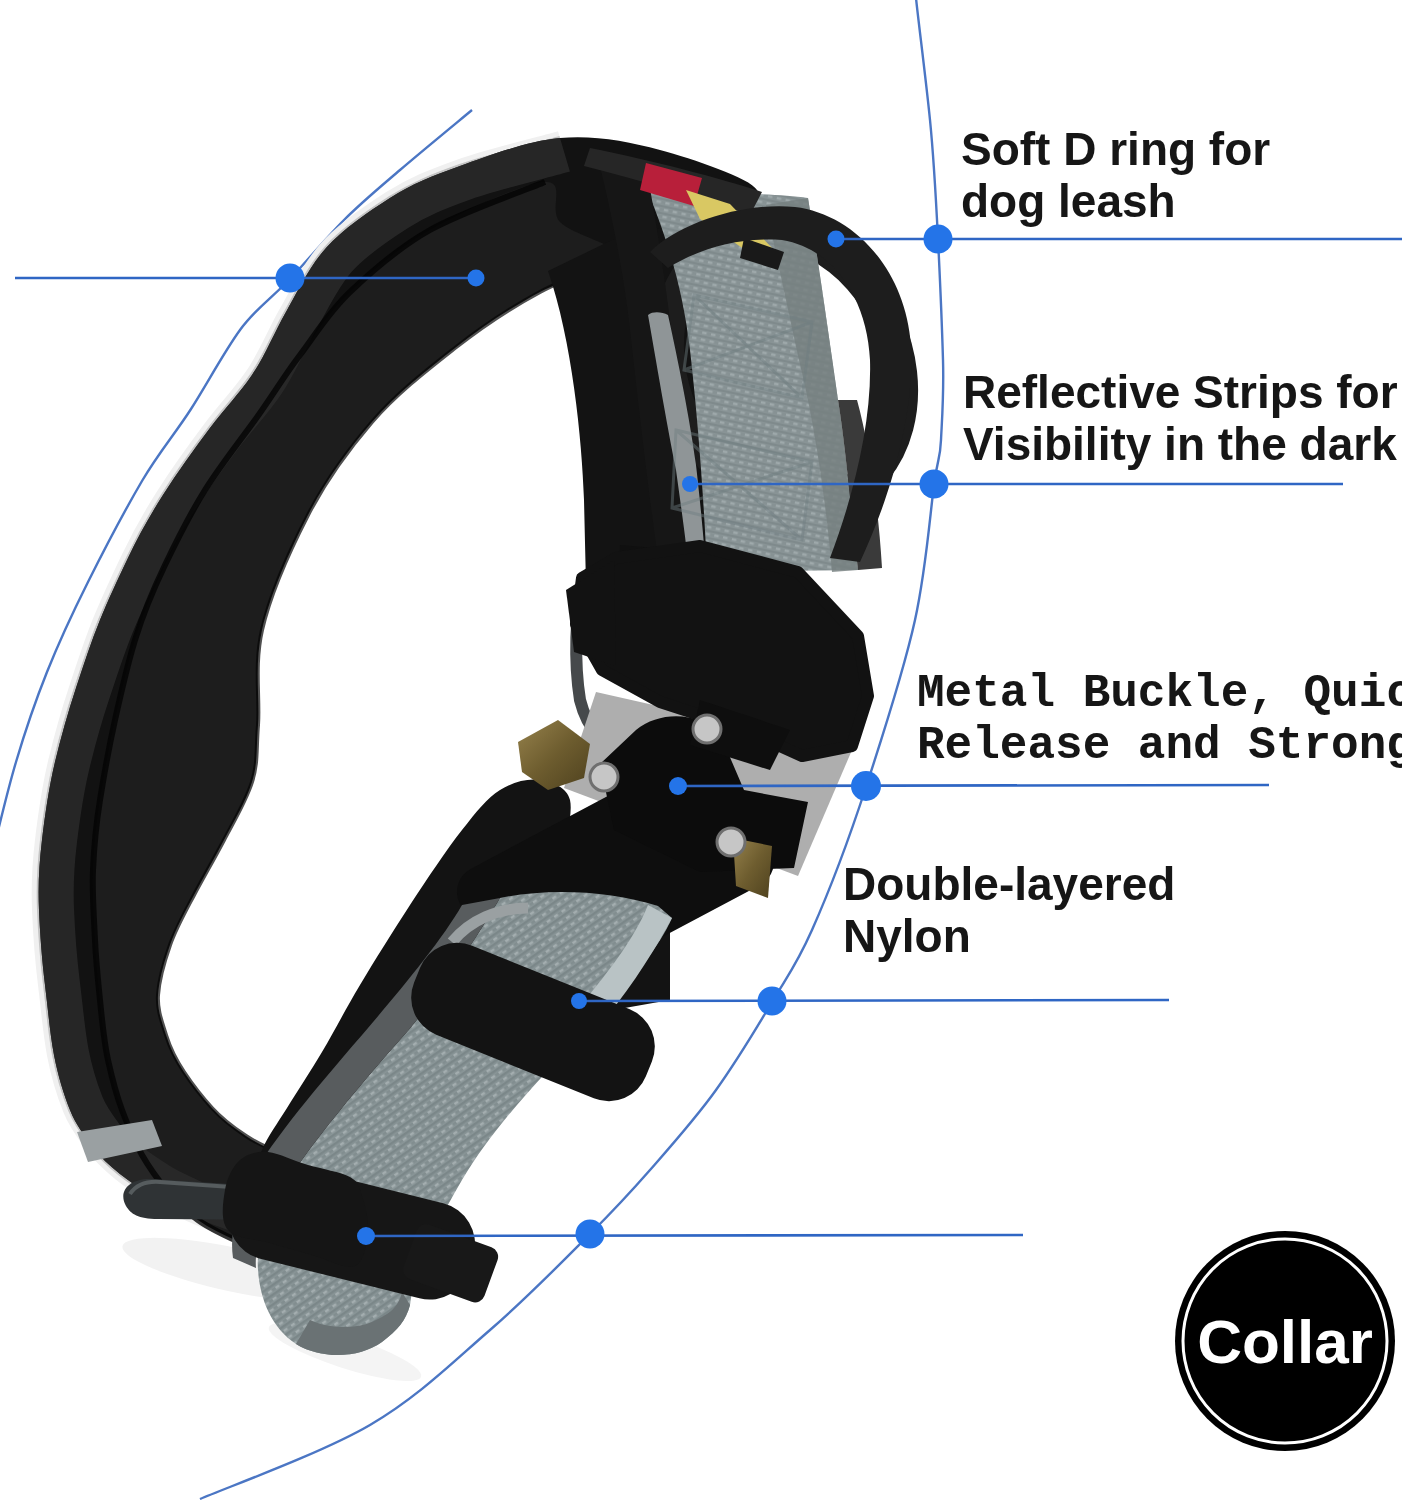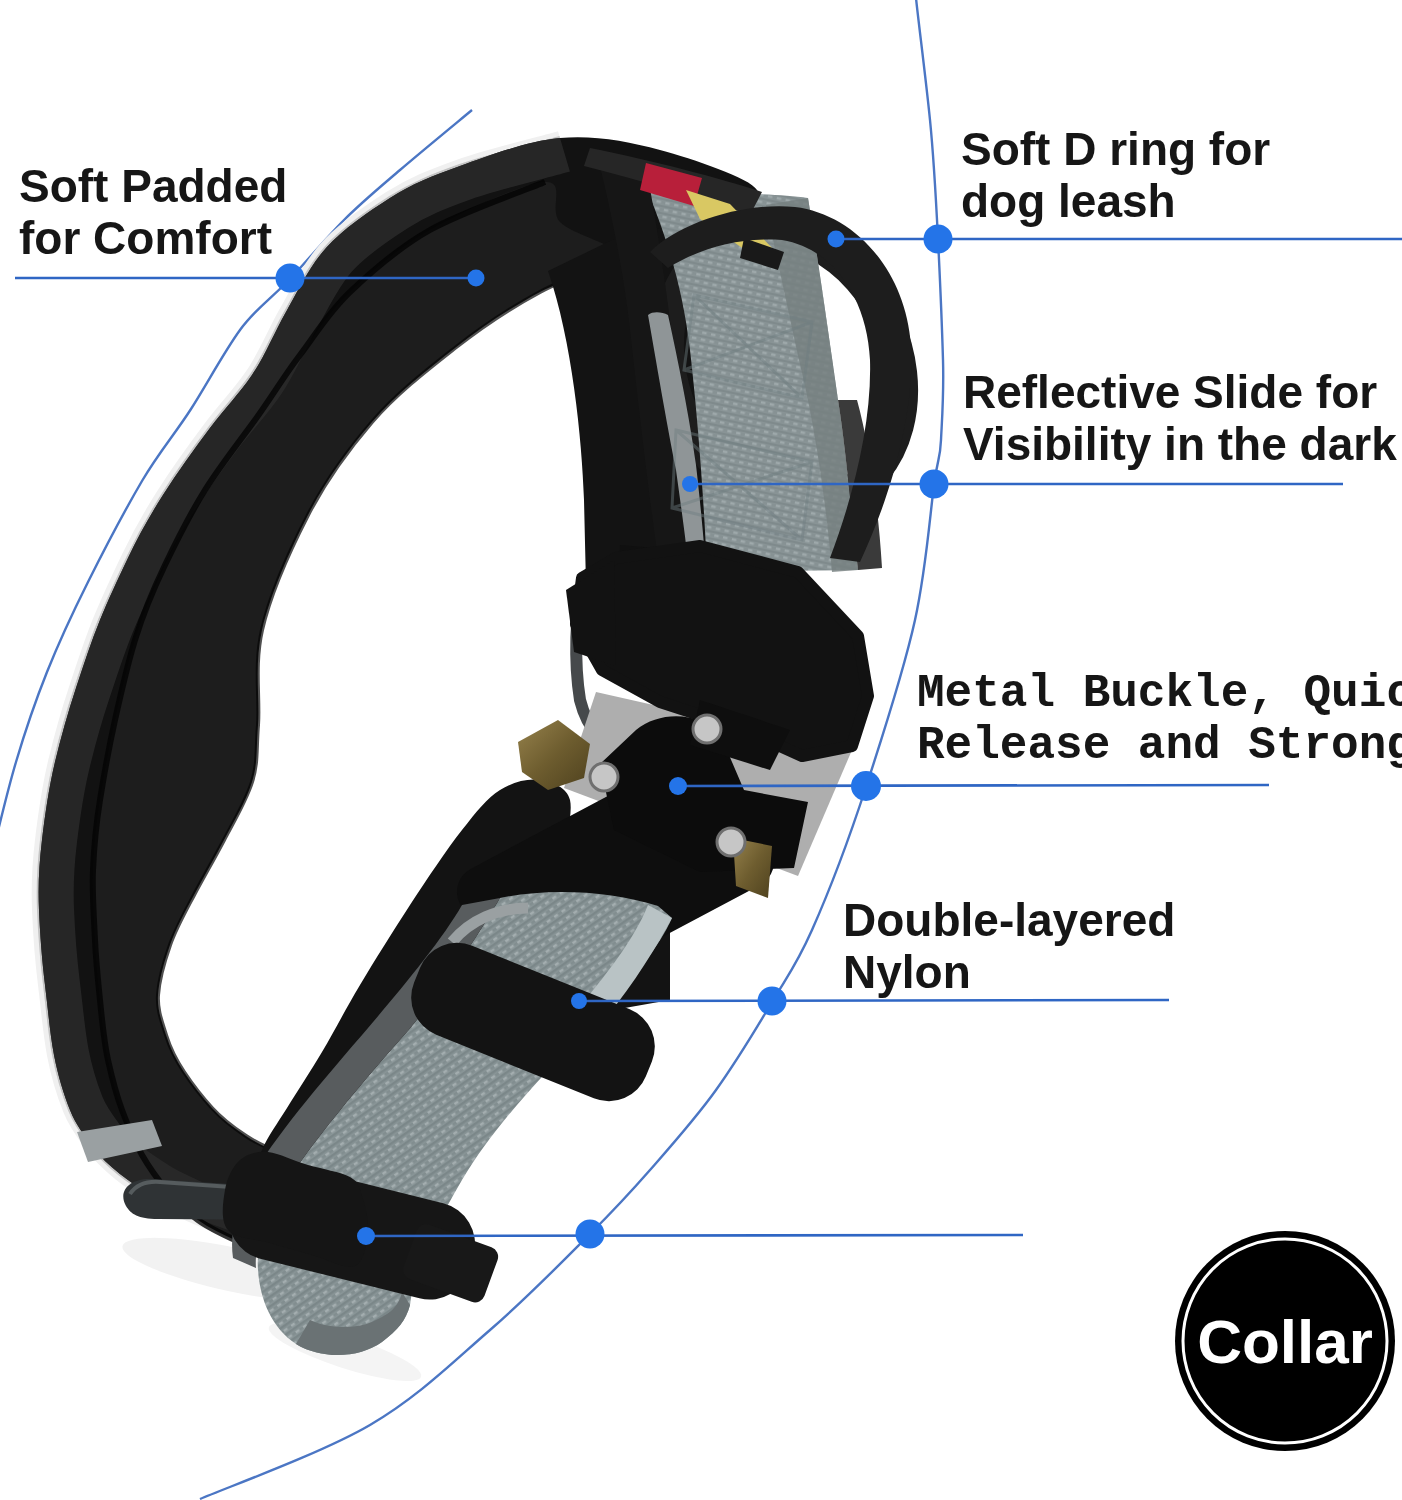--- a/index.html
+++ b/index.html
@@ -156,23 +156,21 @@
         <circle cx="579" cy="1001" r="8"></circle>
  <circle cx="590" cy="1234" r="14.5"></circle>
         <circle cx="366" cy="1236" r="9"></circle>
 </g>
 
 <circle cx="1285" cy="1341" r="110" fill="#000000"></circle>
 <circle cx="1285" cy="1341" r="102" fill="none" stroke="#ffffff" stroke-width="3"></circle>
 <text x="1285" y="1363" text-anchor="middle" font-family="Liberation Sans, sans-serif" font-size="62" font-weight="bold" fill="#ffffff">Collar</text>
 </svg>
 
-<div class="lbl" style="left:19px;top:160px;">Soft Padded
-for Comfort</div>
 <div class="lbl" style="left:961px;top:123px;">Soft D ring for
 dog leash</div>
-<div class="lbl" style="left:963px;top:366px;">Reflective Slide for
+<div class="lbl" style="left:963px;top:366px;">Reflective Strips for
 Visibility in the dark</div>
 <div class="lbl" style="left:917px;top:668px;font-family:Liberation Mono, monospace;">Metal Buckle, Quick
 Release and Strong</div>
-<div class="lbl" style="left:843px;top:894px;">Double-layered
+<div class="lbl" style="left:843px;top:858px;">Double-layered
 Nylon</div>
 </div>
 
 </body></html>

